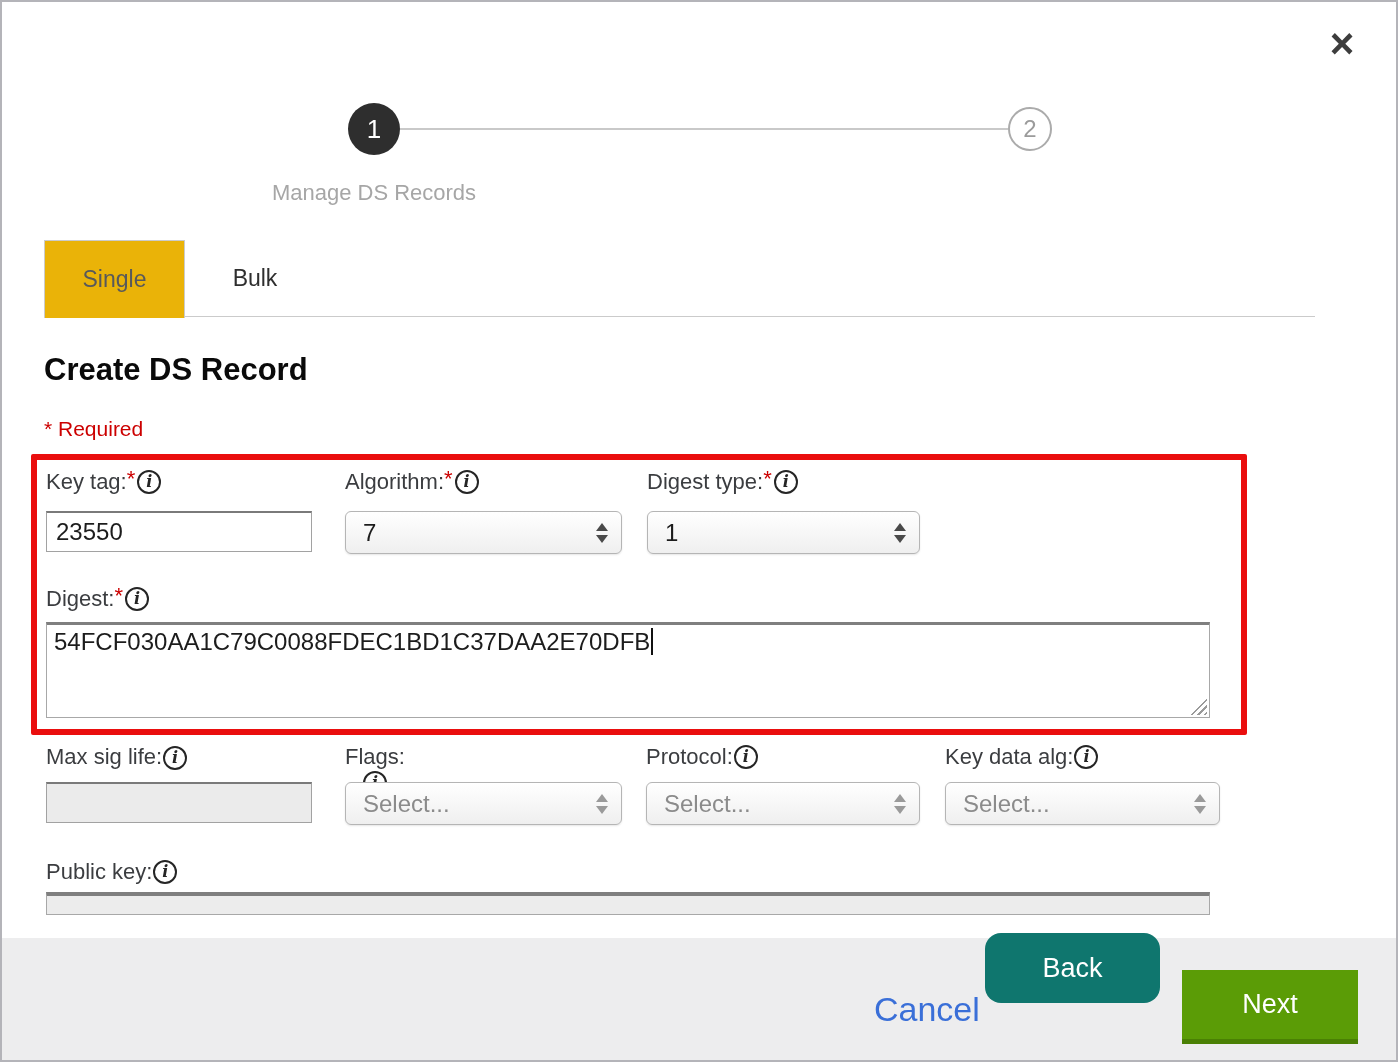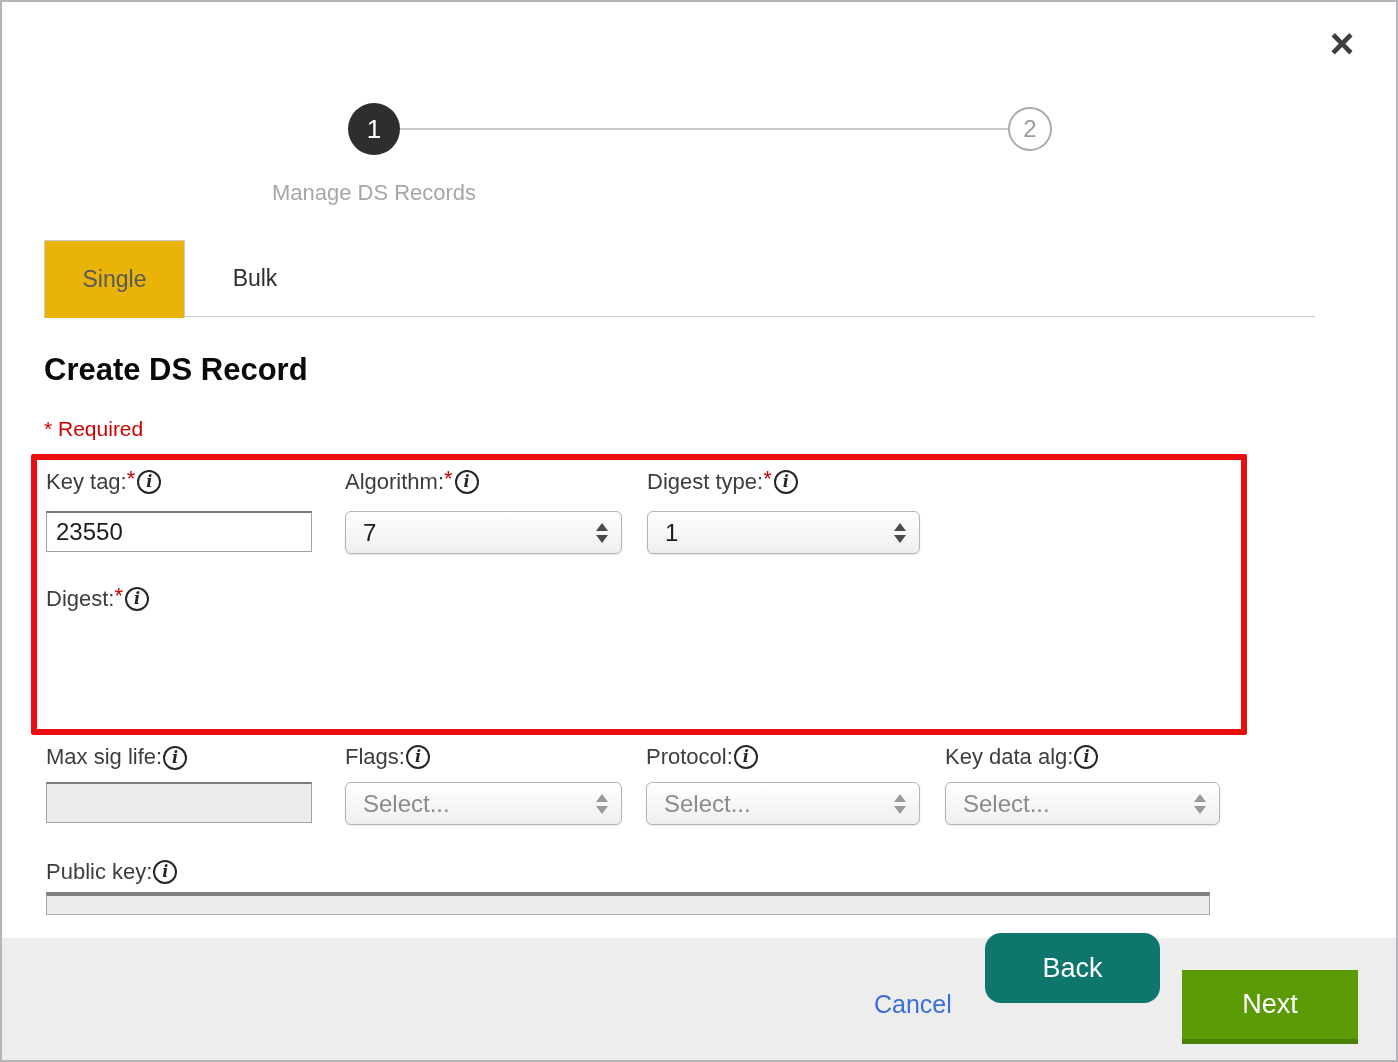--- a/index.html
+++ b/index.html
@@ -84,21 +84,21 @@
   .caret { display:inline-block; width:0; height:27px; border-left:2px solid #111; margin-left:1px; vertical-align:-5px; }
   .resize-grip {
     position:absolute; right:2px; bottom:2px; width:17px; height:17px;
     background:repeating-linear-gradient(135deg, transparent 0 3px, #9a9a9a 3px 4.6px);
     clip-path:polygon(100% 0, 100% 100%, 0 100%);
   }
   .textarea.disabled { background:#ececec; }
 
   
   .footer { position:absolute; left:0; bottom:0; width:100%; height:122px; background:#ededee; z-index:10; }
-  .cancel-link { position:absolute; left:872px; top:988px; font-size:25px; color:#3a6fd8; cursor:pointer; z-index:11; }
+  .cancel-link { position:absolute; left:872px; top:988px; font-size:34px; color:#3a6fd8; cursor:pointer; z-index:11; }
   .btn { position:absolute; display:flex; align-items:center; justify-content:center; font-size:27px; color:#fff; cursor:pointer; z-index:11; }
   .btn-back { left:983px; top:931px; width:175px; height:70px; background:#0f766e;border-radius:16px; }
   .btn-next { left:1180px; top:968px; width:176px; height:74px; background:#5b9c06; border-bottom:5px solid #4a8004; }
 </style>
 </head>
 <body>
 
 <div class="modal">
 
   <div class="close-x">×</div>
@@ -155,28 +155,32 @@
       </span>
   </div>
 
   <div class="field-label" style="left:44px; top:584px;">
     <span>Digest:</span>
     <span class="req-star">*</span>
     <span class="info-icon">
         <i>i</i>
       </span>
   </div>
+  <div class="textarea" style="left:44px; top:620px; width:1164px; height:96px;">
+    <span>54FCF030AA1C79C0088FDEC1BD1C37DAA2E70DFB</span><span class="caret"></span>
+    <span class="resize-grip"></span>
+  </div>
 
   <div class="field-label" style="left:44px; top:742px;align-items:flex-end;">
     <span>Max sig life:</span>
     <span class="info-icon">
         <i>i</i>
       </span>
   </div>
-  <div class="field-label" style="left:343px; top:742px;">
+  <div class="field-label" style="left:343px; top:742px;flex-direction:column;">
     <span>Flags:</span>
     <span class="info-icon">
         <i>i</i>
       </span>
   </div>
   <div class="field-label" style="left:644px; top:742px;">
     <span>Protocol:</span>
     <span class="info-icon">
         <i>i</i>
       </span>

